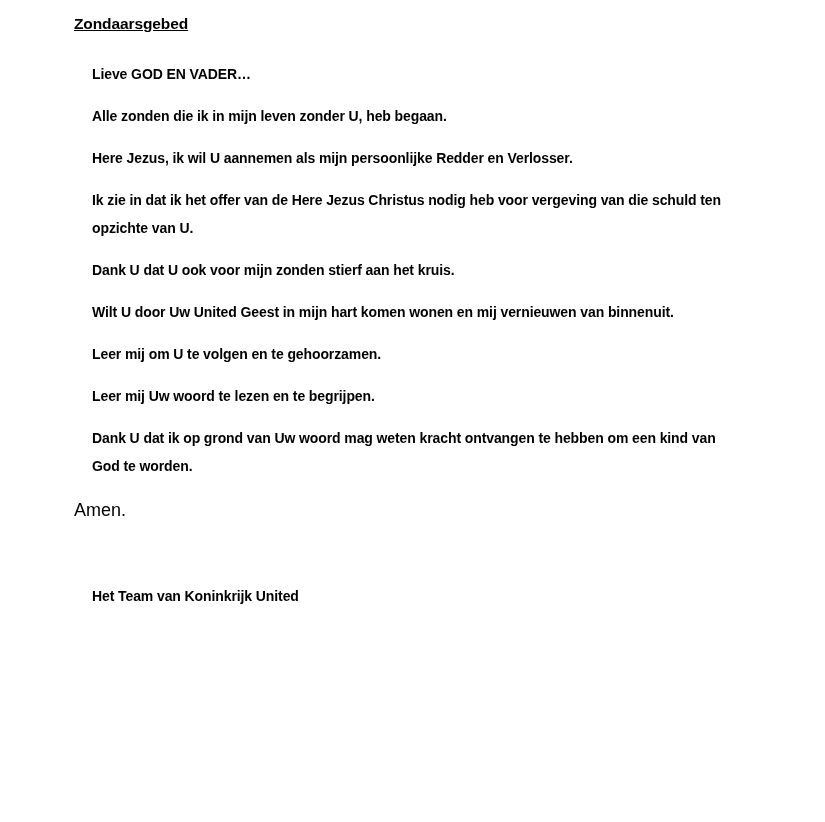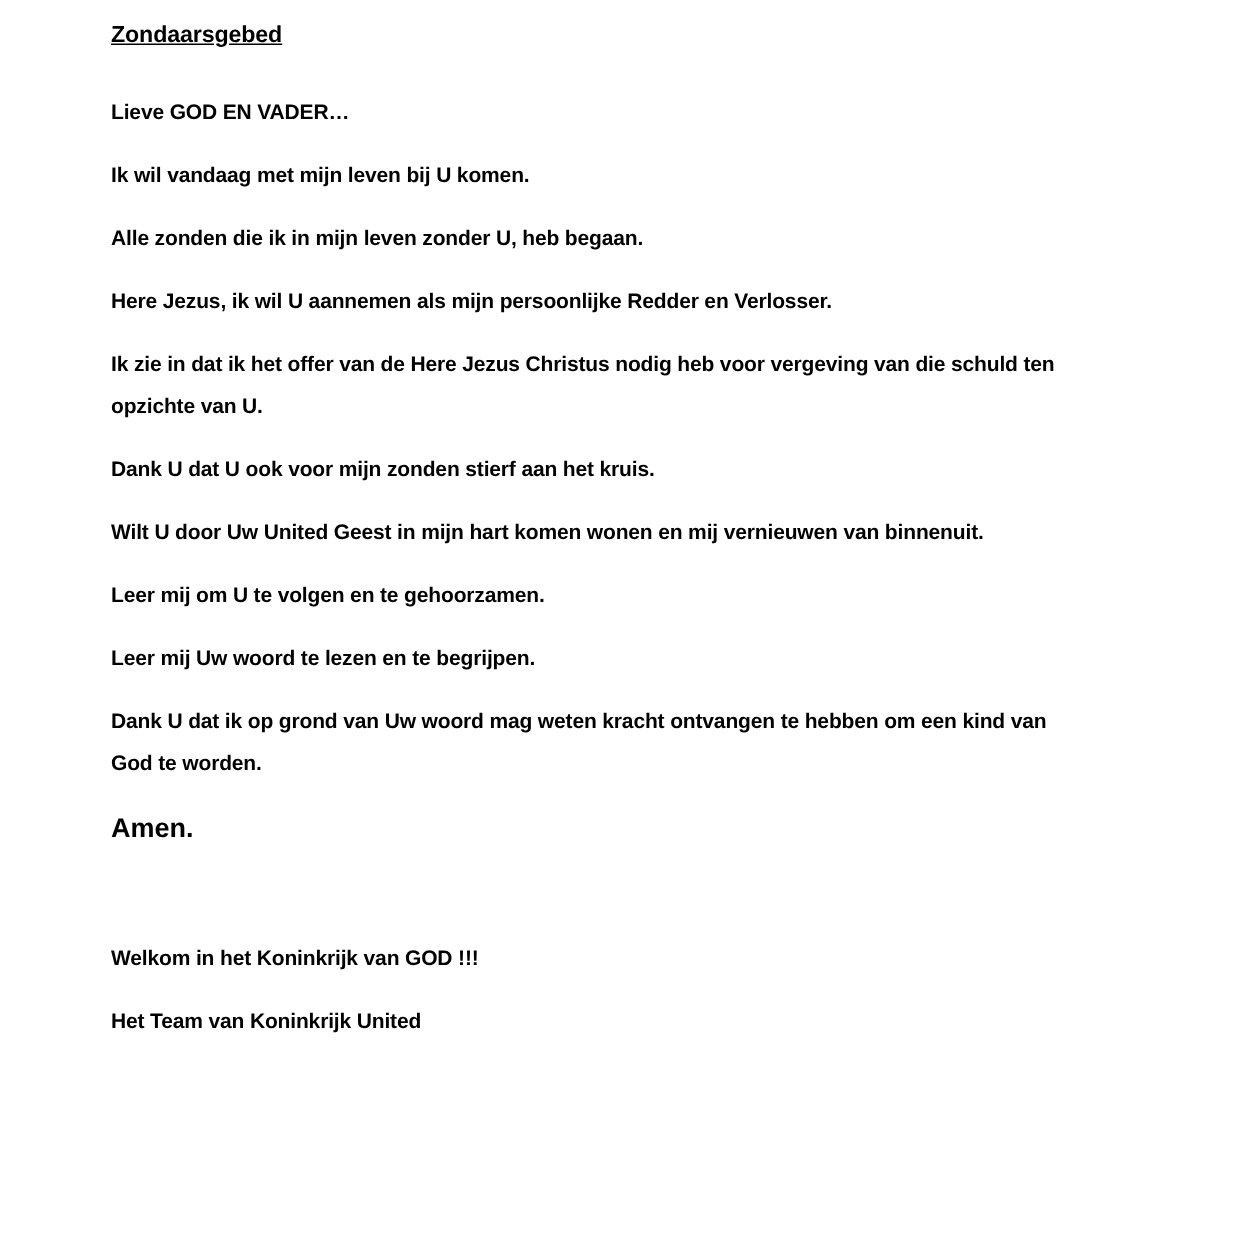--- a/index.html
+++ b/index.html
@@ -25,53 +25,51 @@
     letter-spacing: -0.1px;
     text-decoration: underline;
     line-height: 19px;
     margin: 6px 0 27px 0;
   }
   .line {
     font-weight: bold;
     font-size: 14px;
     letter-spacing: -0.1px;
     line-height: 28px;
-    margin: 0 0 14px 0;
+    margin: 0 0 14px 18px;
     white-space: pre; 
   }
   .amen {
-    font-weight: bold;
+    font-weight: normal;
     font-size: 18px;
     letter-spacing: 0;
     line-height: 32px;
     margin: 0 0 14px 0;
     white-space: pre;
   }
   .spacer {
     height: 42px;
   }
 </style>
 </head>
 <body>
 
 <div class="page">
   <h1 class="doc-title">Zondaarsgebed</h1>
 
   <p class="line">Lieve GOD EN VADER…</p>
-  <p class="line">Ik wil vandaag met mijn leven bij U komen.</p>
   <p class="line">Alle zonden die ik in mijn leven zonder U, heb begaan.</p>
   <p class="line">Here Jezus, ik wil U aannemen als mijn persoonlijke Redder en Verlosser.</p>
   <p class="line">Ik zie in dat ik het offer van de Here Jezus Christus nodig heb voor vergeving van die schuld ten
 opzichte van U.</p>
   <p class="line">Dank U dat U ook voor mijn zonden stierf aan het kruis.</p>
   <p class="line">Wilt U door Uw United Geest in mijn hart komen wonen en mij vernieuwen van binnenuit.</p>
   <p class="line">Leer mij om U te volgen en te gehoorzamen.</p>
   <p class="line">Leer mij Uw woord te lezen en te begrijpen.</p>
   <p class="line">Dank U dat ik op grond van Uw woord mag weten kracht ontvangen te hebben om een kind van
 God te worden.</p>
 
   <p class="amen">Amen.</p>
 
   <div class="spacer"></div>
 
-  <p class="line">Welkom in het Koninkrijk van GOD !!!</p>
   <p class="line">Het Team van Koninkrijk United</p>
 </div>
 
 </body></html>

